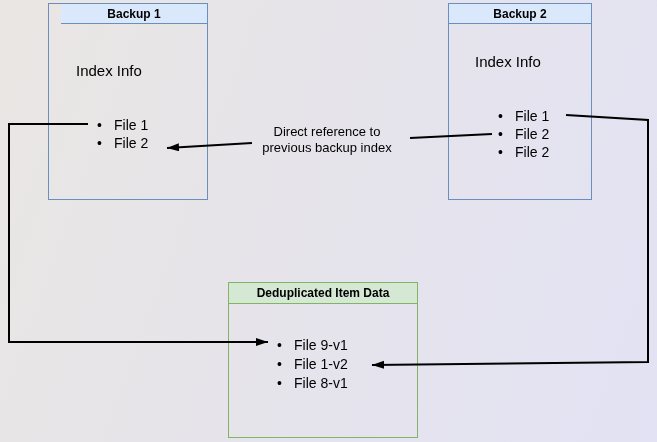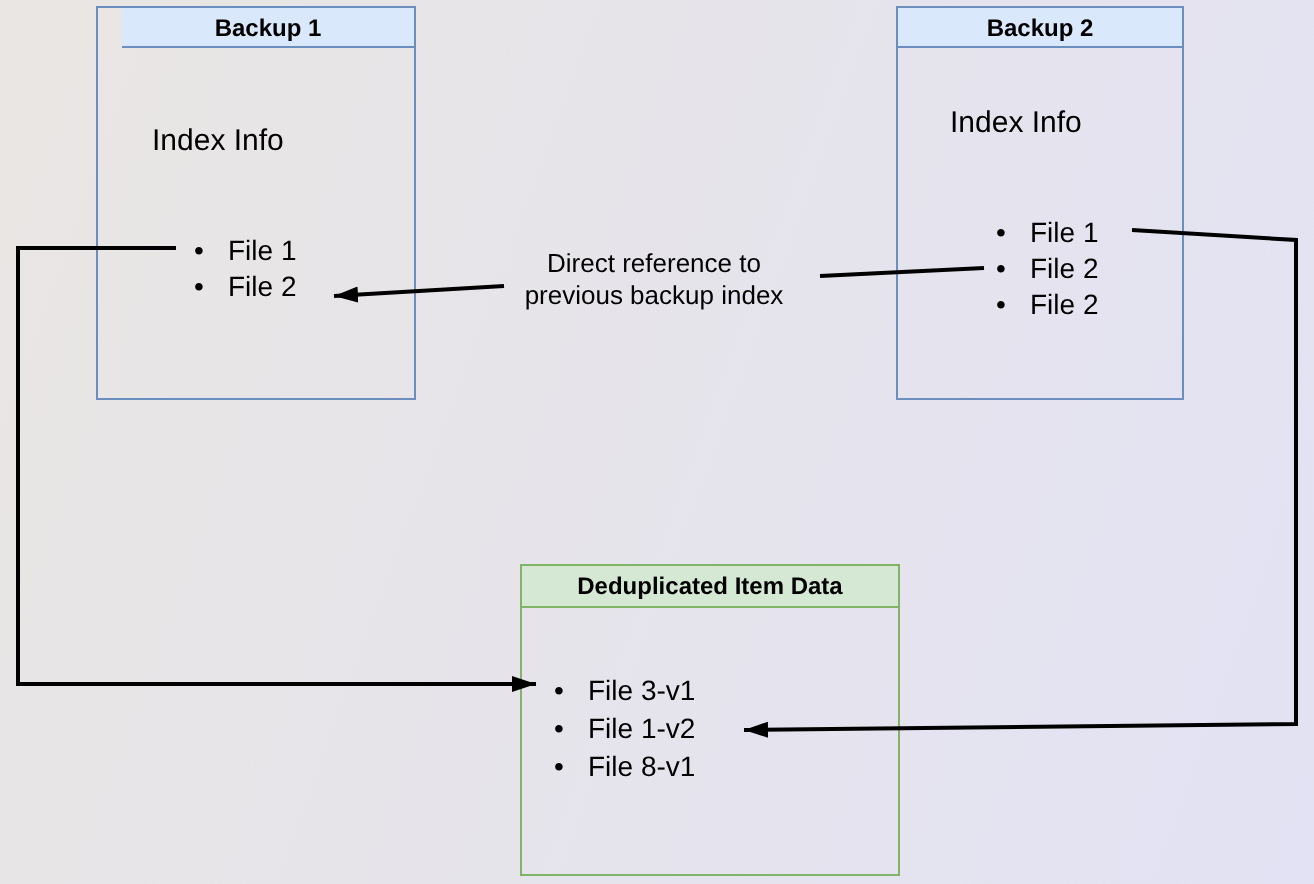--- a/index.html
+++ b/index.html
@@ -22,21 +22,21 @@
   }
   .node .header {
     border-bottom: 1.5px solid;
     border-color: inherit;
     display: flex; align-items: center; justify-content: center;
     font-weight: bold; font-size: 12px;
     box-sizing: border-box;
   }
   .blue  { border-color: #6c8ebf; }
   .blue .header  { background: #dae8fc; border-color: #6c8ebf; }
-  .green { border-color: #82b366; margin-left: 32px; }
+  .green { border-color: #82b366; }
   .green .header { background: #d5e8d4; border-color: #82b366; }
 
   .subtitle {
     position: absolute;
     font-size: 15px;
     white-space: nowrap;
   }
   ul.filelist {
     position: absolute;
     margin: 0; padding: 0;
@@ -87,21 +87,21 @@
   <ul class="filelist" style="left:498px; top:107px;">
     <li><span class="bullet-label">File 1</span></li>
     <li><span class="bullet-label">File 2</span></li>
     <li><span class="bullet-label">File 2</span></li>
   </ul>
 
   <div class="node green" style="left:228px; top:282px; width:190px; height:156px;">
     <div class="header" style="height:21px;">Deduplicated Item Data</div>
   </div>
   <ul class="filelist dedup-list" style="left:277px; top:336px;">
-    <li><span class="bullet-label">File 3-v1</span></li>
+    <li><span class="bullet-label">File 9-v1</span></li>
     <li><span class="bullet-label">File 1-v2</span></li>
     <li><span class="bullet-label">File 8-v1</span></li>
   </ul>
 
   <svg id="edges" viewBox="0 0 657 442" xmlns="http://www.w3.org/2000/svg">
     <defs>
       <marker id="arrow" markerUnits="userSpaceOnUse" markerWidth="14" markerHeight="10" refX="12" refY="4" orient="auto">
         <path d="M0,0 L12,4 L0,8 Z" fill="#000"></path>
       </marker>
     </defs>

